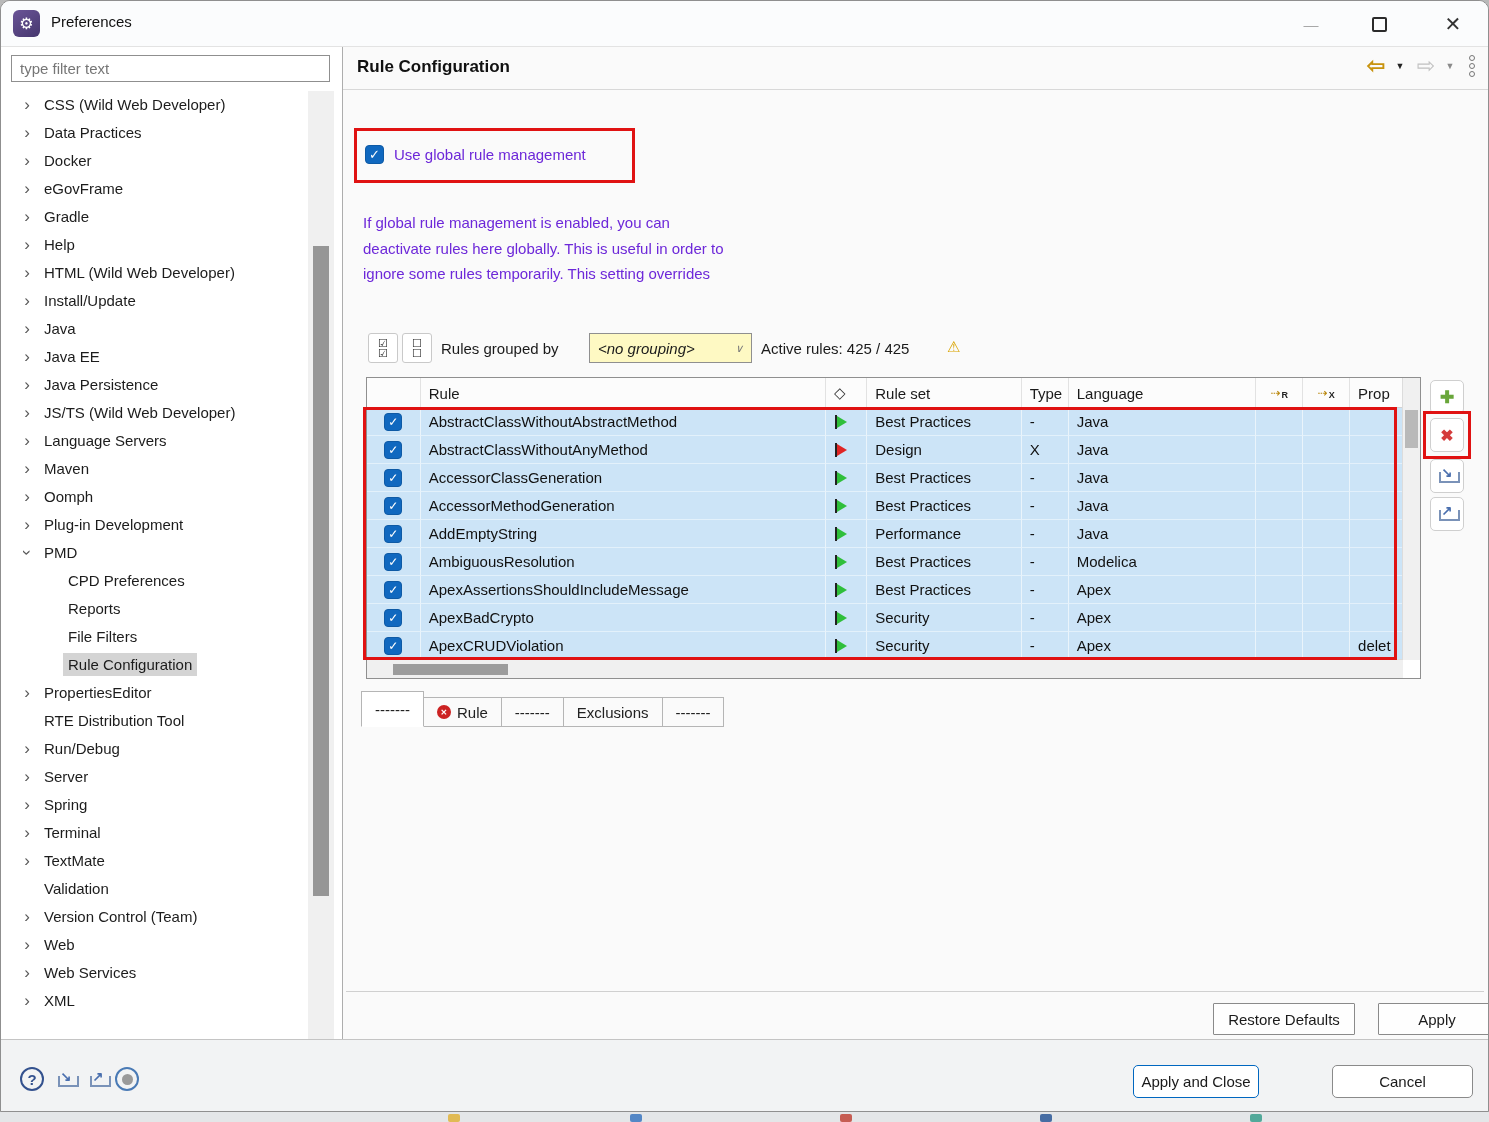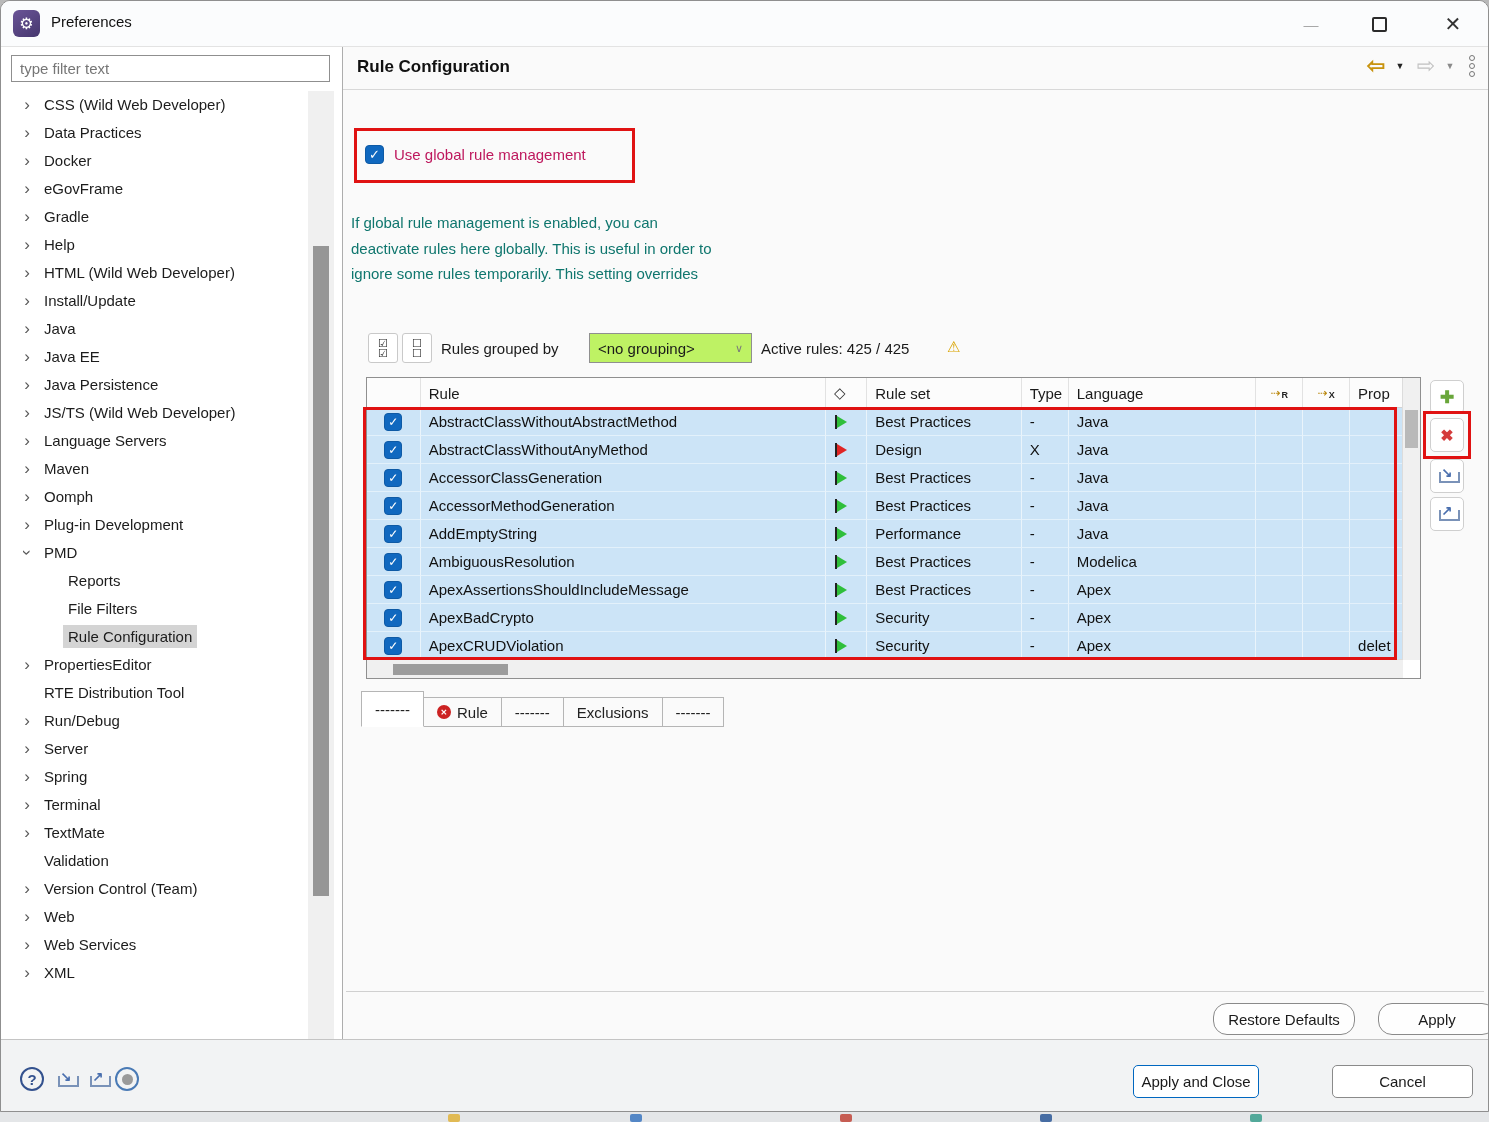--- a/index.html
+++ b/index.html
@@ -45,30 +45,30 @@
   .kdot{width:6px;height:6px;border:1px solid #777;border-radius:50%;}
   
   .redbox{position:absolute;border:3px solid #e01212;pointer-events:none;z-index:30;}
   .rb-check{left:353px;top:127px;width:281px;height:55px;}
   .rb-rows{left:362px;top:406px;width:1034px;height:253px;}
   .rb-del{left:1422px;top:410px;width:48px;height:48px;}
   
   .gcb-row{position:absolute;left:364px;top:144px;display:flex;align-items:center;gap:10px;}
   .cbx{width:19px;height:19px;background:#1068bf;border:1px solid #0e5aa5;border-radius:4px;color:#fff;
        font-size:13px;display:flex;align-items:center;justify-content:center;line-height:1;}
-  .gcb-label{font-size:15px;color:#be185d;}
-  
-  .desc{position:absolute;left:350px;top:209px;font-size:15px;color:#0f766e;line-height:25.5px;}
+  .gcb-label{font-size:15px;color:#6d28d9;}
+  
+  .desc{position:absolute;left:362px;top:209px;font-size:15px;color:#6d28d9;line-height:25.5px;}
   
   .tb-btn{position:absolute;top:332px;width:30px;height:30px;background:#fff;border:1px solid #c9c9c9;border-radius:3px;
           display:flex;flex-direction:column;align-items:center;justify-content:center;font-size:11px;line-height:10px;color:#222;}
   .tb-sel{left:367px;} .tb-desel{left:401px;}
   .tb-label{position:absolute;left:440px;top:339px;font-size:15px;color:#1a1a1a;}
-  .combo{position:absolute;left:588px;top:332px;width:163px;height:30px;background:#bef264;border:1px solid #8f8f8f;
-         display:flex;align-items:center;justify-content:space-between;padding:0 8px;}
+  .combo{position:absolute;left:588px;top:332px;width:163px;height:30px;background:#fef9c3;border:1px solid #8f8f8f;
+         display:flex;align-items:center;justify-content:space-between;padding:0 8px;font-style:italic;}
   .combo-val{font-size:15px;color:#1a1a1a;}
   .combo-chev{font-size:11px;color:#7a7a7a;}
   .active-rules{position:absolute;left:760px;top:339px;font-size:15px;color:#1a1a1a;}
   .warn{position:absolute;left:946px;top:337px;font-size:15px;color:#d9a400;}
   
   .rtable{position:absolute;left:365px;top:376px;width:1055px;height:302px;background:#fff;border:1px solid #8f8f8f;}
   .thead{position:absolute;left:0;top:0;width:1036px;height:30px;display:flex;background:#fcfcfc;border-bottom:1px solid #d2d2d2;}
   .hcell{height:30px;display:flex;align-items:center;padding-left:8px;font-size:15px;color:#1a1a1a;
          border-right:1px solid #e2e2e2;overflow:hidden;}
   .tbody{position:absolute;left:0;top:30px;width:1036px;height:252px;overflow:hidden;}
@@ -111,21 +111,21 @@
   .tray .arr{position:absolute;left:3px;top:-4px;font-size:13px;color:#4a6fae;font-weight:bold;}
   
   .tabs{position:absolute;left:360px;top:690px;display:flex;align-items:flex-end;height:36px;}
   .tab{height:30px;border:1px solid #b5b5b5;background:#fafafa;display:flex;align-items:center;
        padding:0 13px;font-size:15px;color:#222;margin-right:-1px;gap:6px;white-space:nowrap;}
   .tab.selected{height:36px;background:#fff;border-bottom:1px solid #fff;z-index:2;}
   .tab-err{width:14px;height:14px;border-radius:50%;background:#cc2222;color:#fff;font-size:8px;font-weight:bold;
            display:flex;align-items:center;justify-content:center;}
   .content-line{position:absolute;left:345px;top:990px;width:1138px;height:1px;background:#d0d0d0;}
   
-  .pbtn{position:absolute;top:1002px;height:32px;background:#fefefe;border:1px solid #8a8a8a;border-radius:14px;
+  .pbtn{position:absolute;top:1002px;height:32px;background:#fefefe;border:1px solid #8a8a8a;border-radius:1px;
         font-size:15px;color:#1a1a1a;display:flex;align-items:center;justify-content:center;}
   .btn-restore{left:1212px;width:142px;}
   .btn-apply{left:1363px;width:118px;margin-left:14px;}
   
   .footer-sep{position:absolute;left:0;top:1038px;width:100%;height:1px;background:#c4c4c4;}
   .footer{position:absolute;left:0;top:1039px;width:100%;height:73px;background:#f2f3f4;}
   .f-ic{position:absolute;top:1066px;width:26px;height:26px;display:flex;align-items:center;justify-content:center;}
   .f-help{left:19px;border:2px solid #33518e;border-radius:50%;width:24px;height:24px;color:#33518e;
           font-size:15px;font-weight:bold;}
   .f-imp{left:52px;} .f-exp{left:84px;}
@@ -221,20 +221,24 @@
       <div class="tree-item">
         <div class="chevron">›</div>
         <div class="tlabel">Plug-in Development</div>
       </div>
       <div class="tree-item">
         <div class="chevron expanded">›</div>
         <div class="tlabel">PMD</div>
       </div>
       <div class="tree-item child">
         <div class="chevron"></div>
+        <div class="tlabel">CPD Preferences</div>
+      </div>
+      <div class="tree-item child">
+        <div class="chevron"></div>
         <div class="tlabel">Reports</div>
       </div>
       <div class="tree-item child">
         <div class="chevron"></div>
         <div class="tlabel">File Filters</div>
       </div>
       <div class="tree-item child selected">
         <div class="chevron"></div>
         <div class="tlabel">Rule Configuration</div>
       </div>

